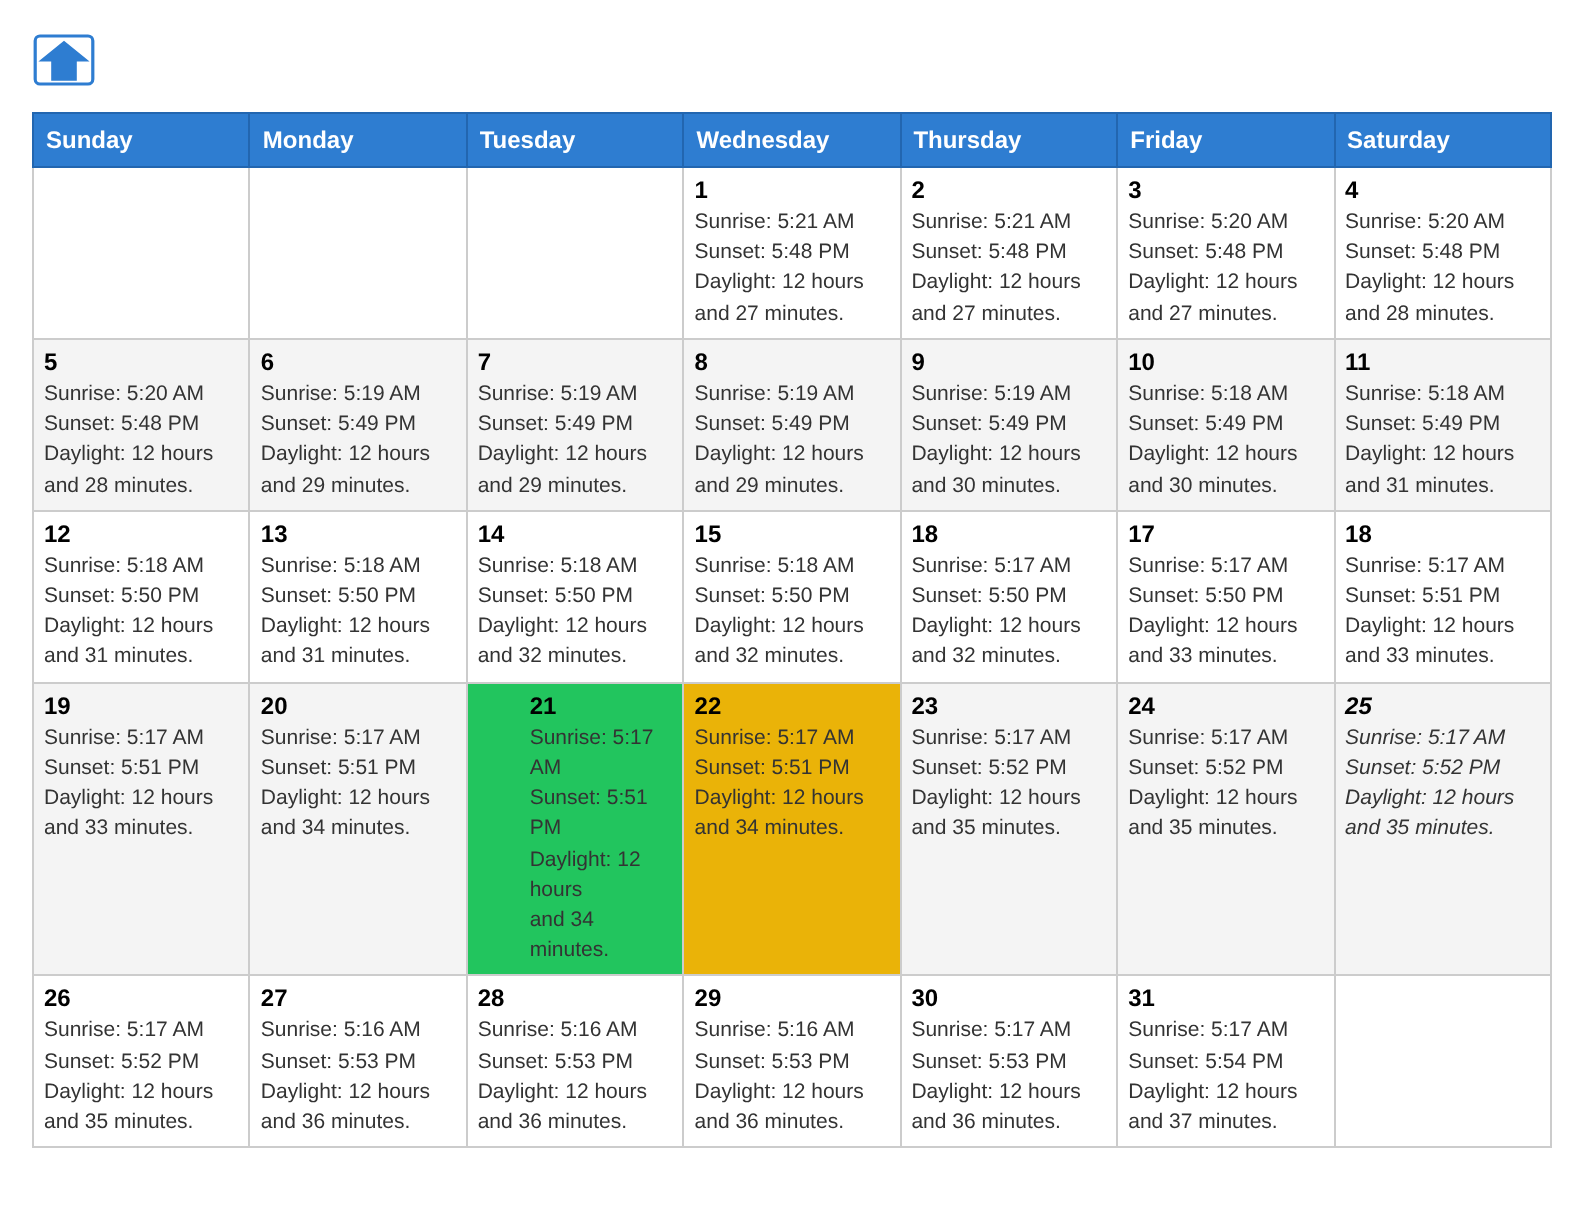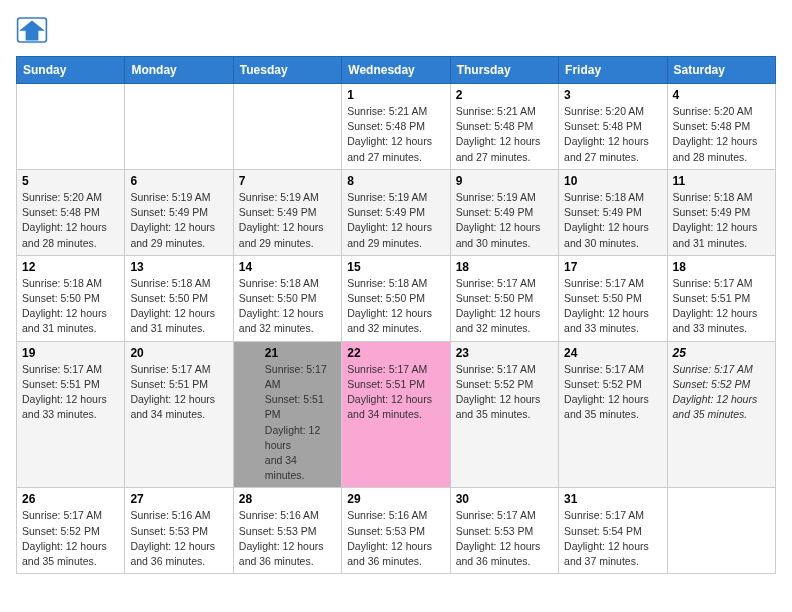--- a/index.html
+++ b/index.html
@@ -265,28 +265,28 @@
 Daylight: 12 hours
 and 33 minutes.</div>
         </td>
         <td style="background: rgb(244, 244, 244);">
           <span class="day-num">20</span>
           <div class="day-info" style="white-space: pre-line;">Sunrise: 5:17 AM
 Sunset: 5:51 PM
 Daylight: 12 hours
 and 34 minutes.</div>
         </td>
-        <td style="background: #a3a3a3; padding-left: 31px;">
+        <td style="background: #22c55e; padding-left: 31px;">
           <span class="day-num">21</span>
           <div class="day-info" style="white-space: pre-line;">Sunrise: 5:17 AM
 Sunset: 5:51 PM
 Daylight: 12 hours
 and 34 minutes.</div>
         </td>
-        <td style="background: #f9a8d4; margin-left: 47px;">
+        <td style="background: #eab308; margin-left: 47px;">
           <span class="day-num">22</span>
           <div class="day-info" style="white-space: pre-line;">Sunrise: 5:17 AM
 Sunset: 5:51 PM
 Daylight: 12 hours
 and 34 minutes.</div>
         </td>
         <td style="background: rgb(244, 244, 244); margin-top: 12px;">
           <span class="day-num">23</span>
           <div class="day-info" style="white-space: pre-line;">Sunrise: 5:17 AM
 Sunset: 5:52 PM

